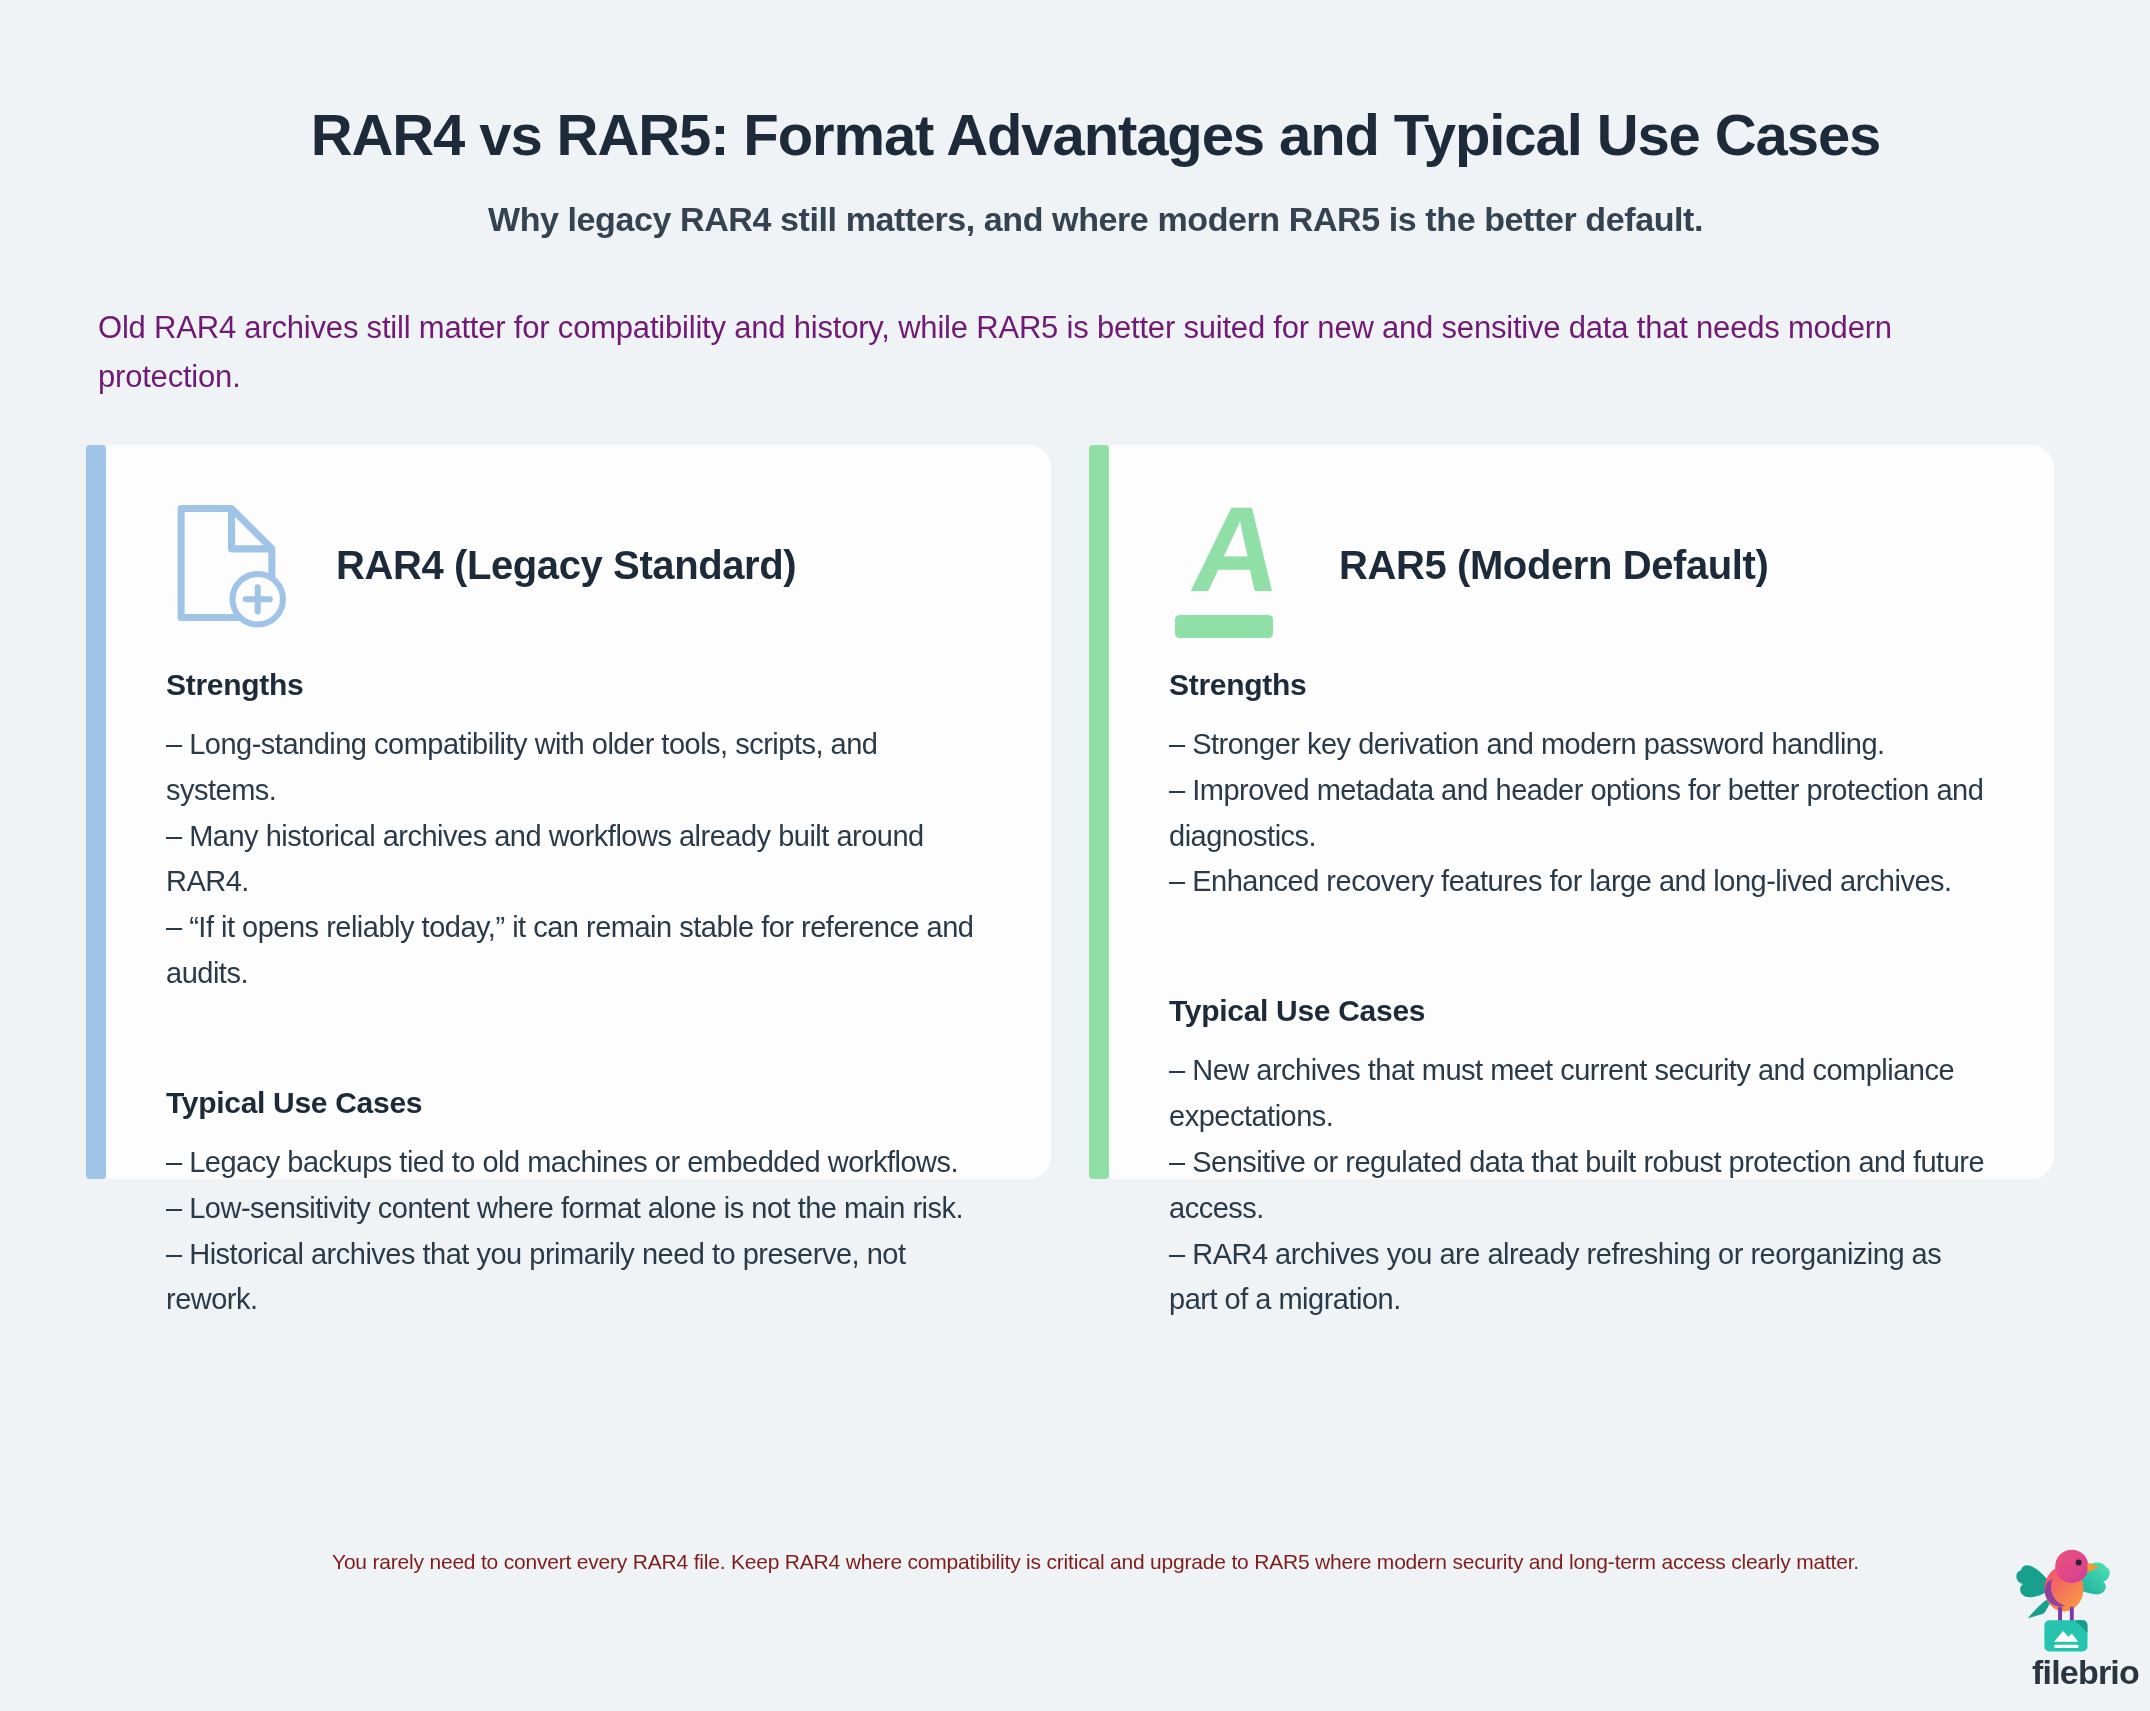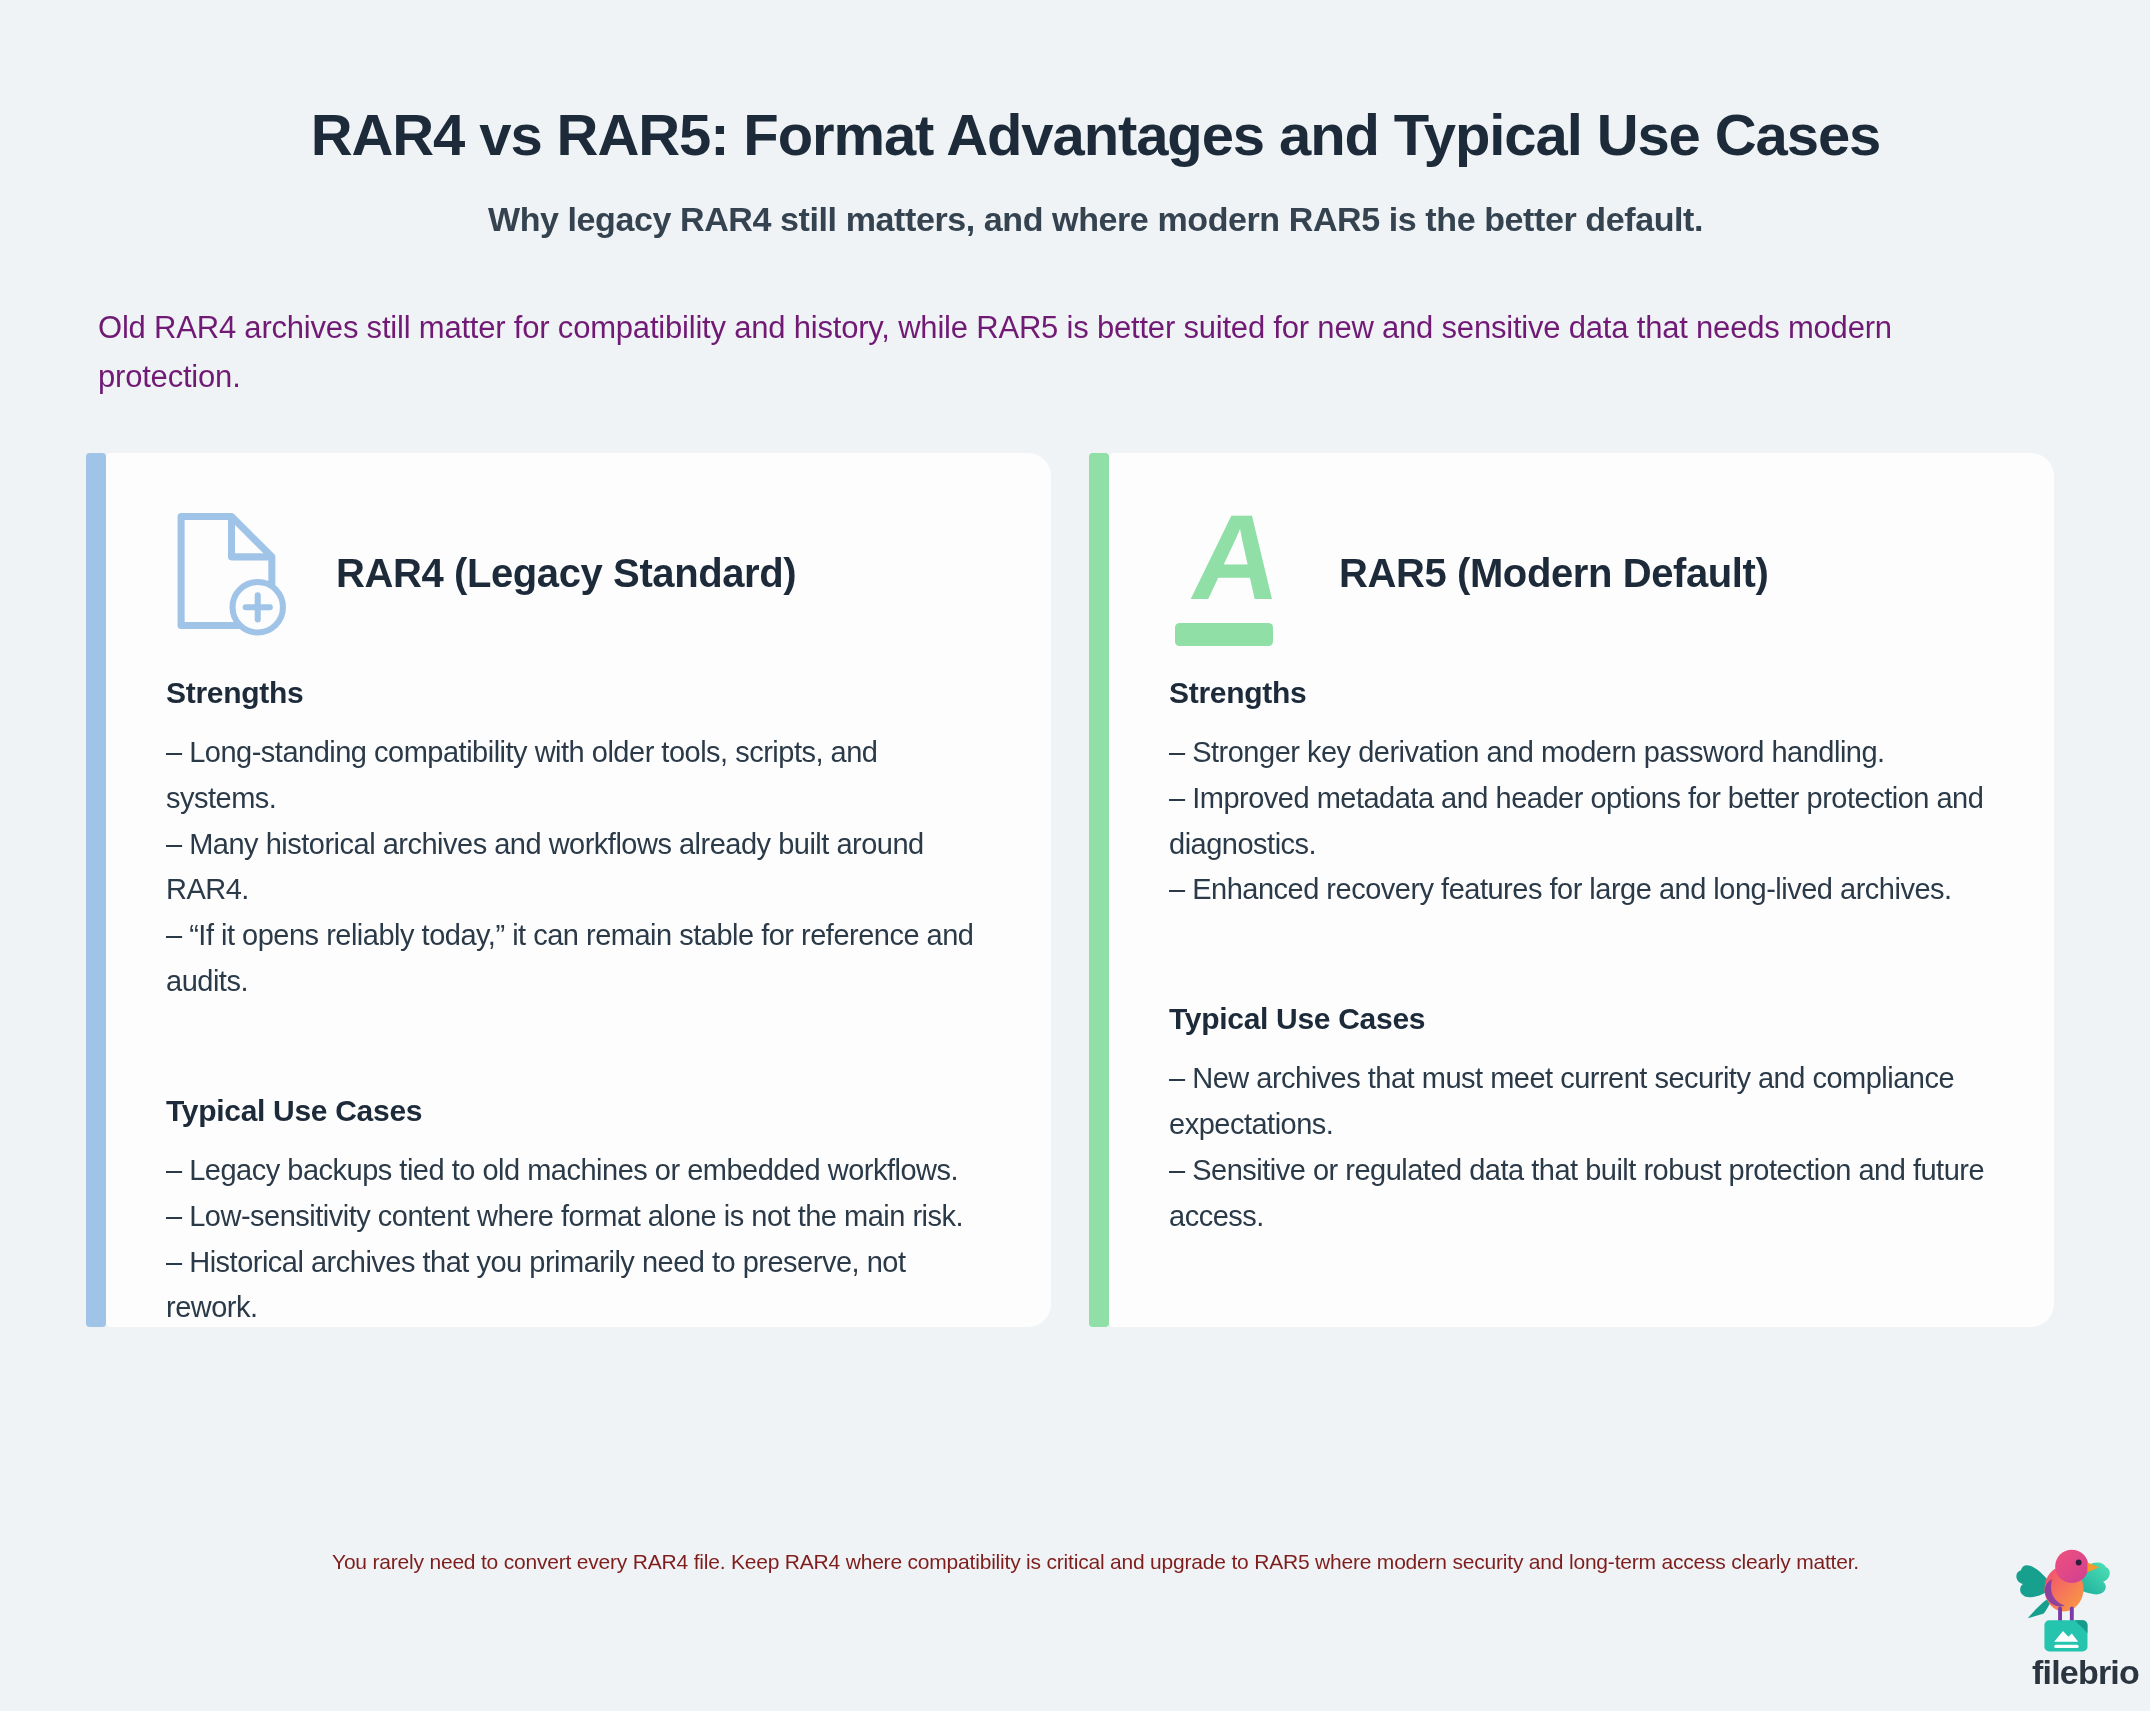--- a/index.html
+++ b/index.html
@@ -16,22 +16,22 @@
   }
   .page-subtitle{
     position:absolute; top:200px; left:0; width:100%; text-align:center;
     font-size:34px; font-weight:bold; color:#34434f; letter-spacing:-0.4px;
   }
   .intro{
     position:absolute; top:304px; left:98px; width:1888px;
     font-size:31px; line-height:1.58; letter-spacing:-0.2px; color:#701a75;
   }
   .cards{
-    position:absolute; top:445px; left:86px; width:1968px; height:874px;
-    display:flex; gap:38px;margin-top:8px;
+    position:absolute; top:445px; left:86px; width:1968px; height:734px;
+    display:flex; gap:38px;
   }
   .card{flex:1; display:flex; align-items:stretch;}
   .accent{width:20px; flex:none; border-radius:3.8px;}
   .accent-blue{background:#a0c3e8;}
   .accent-green{background:#8fdfa7;}
   .card-body{
     flex:1; background:#fdfdfd; border-radius:4.6px 23px 23px 4.6px;
     padding:49px 60px 0 60px; box-sizing:border-box;
   }
   .card-head{display:flex; align-items:center; gap:44px; height:142px;}
@@ -122,20 +122,21 @@
         <div class="bullets">
           <p>– Stronger key derivation and modern password handling.</p>
           <p>– Improved metadata and header options for better protection and diagnostics.</p>
           <p>– Enhanced recovery features for large and long-lived archives.</p>
         </div>
 
         <div class="section-heading second">Typical Use Cases</div>
         <div class="bullets">
           <p>– New archives that must meet current security and compliance expectations.</p>
           <p>– Sensitive or regulated data that built robust protection and future access.</p>
+          <p>– RAR4 archives you are already refreshing or reorganizing as part of a migration.</p>
         </div>
       </div>
     </div>
 
   </div>
 
   <div class="footer-note-wrap">
     <div class="footer-note">You rarely need to convert every RAR4 file. Keep RAR4 where compatibility is critical and upgrade to RAR5 where modern security and long-term access clearly matter.</div>
   </div>
 

